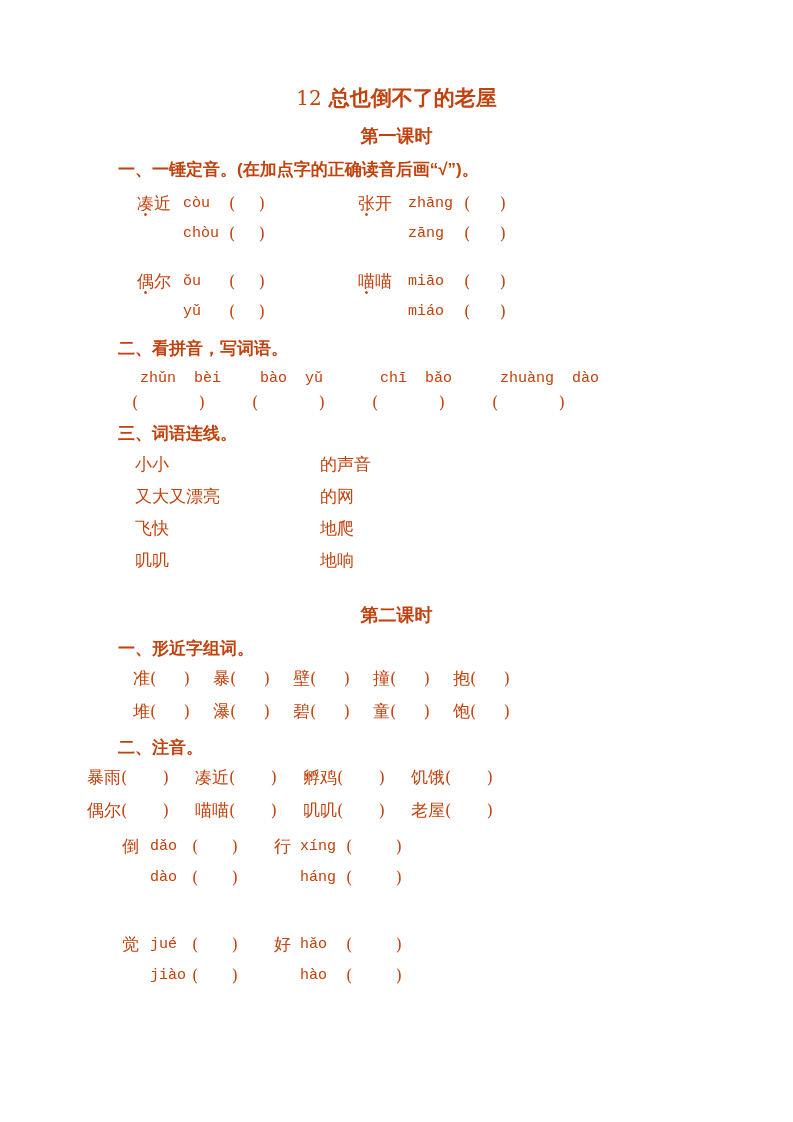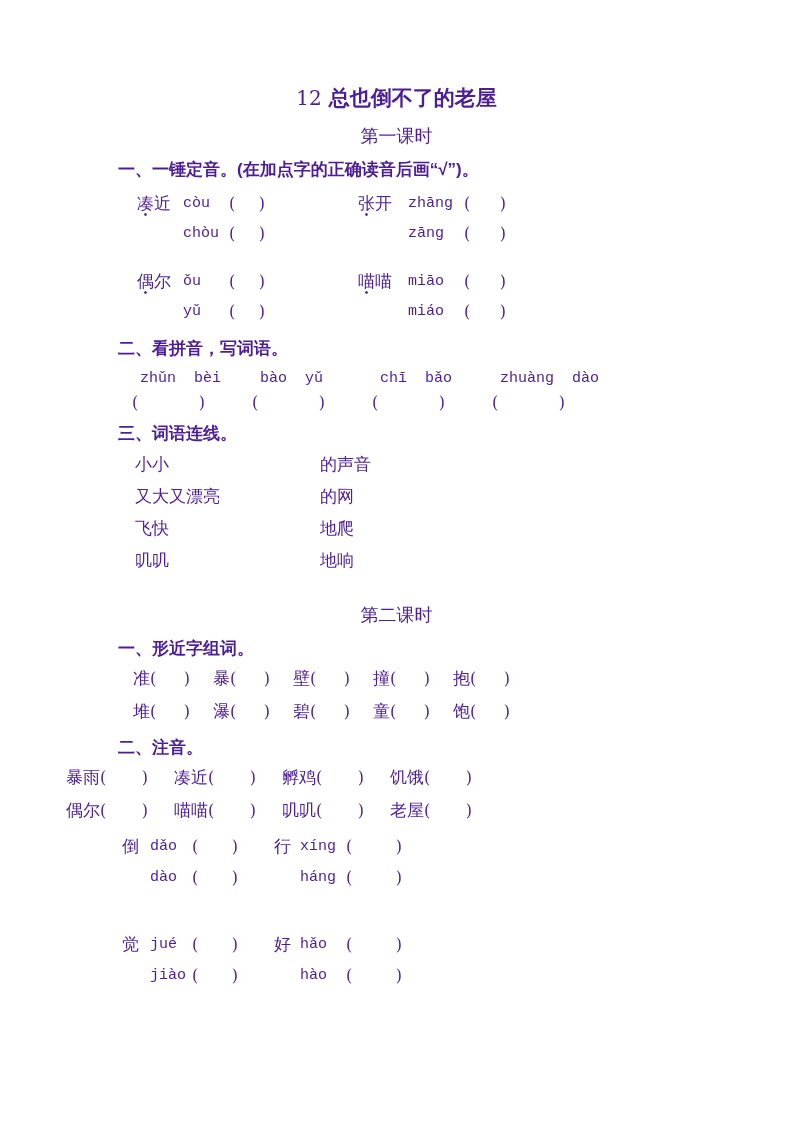--- a/index.html
+++ b/index.html
@@ -1,37 +1,37 @@
 <!DOCTYPE html>
 <html><head>
 <meta charset="utf-8">
 <style>
   html,body{margin:0;padding:0;background:#ffffff;}
   .page{
     position:relative;
     width:793px;height:1122px;
     background:#ffffff;
-    color:#4c1d95;
+    color:#c2410c;
     font-family:"Liberation Sans", sans-serif;
     font-size:17px;
     overflow:hidden;
   }
   .title{
     margin:0;padding-top:84px;
     text-align:center;
     font-size:21px;font-weight:bold;
   }
   .title-num{
     font-family:"DejaVu Serif", serif;
     font-weight:normal;font-size:20px;margin-right:7px;
   }
   .session-heading{
     margin:12px 0 0 0;
     text-align:center;
-    font-size:18px;font-weight:normal;
+    font-size:18px;font-weight:bold;
   }
   .session-heading.second{margin-top:26px;}
   .qlabel{
     margin:10px 0 0 118px;
     font-weight:bold;font-size:17px;
   }
   .py{font-family:Liberation Mono, monospace;font-size:15px;}
   .blank{display:inline-flex;justify-content:space-between;font-family:"DejaVu Serif", serif;font-size:16px;}
   .blank b{font-weight:normal;}
   .w36{width:36px}.w42{width:42px}.w73{width:73px}.w40{width:40px}.w48{width:48px}.w46{width:46px}.w56{width:56px}
@@ -52,21 +52,21 @@
   .hp-col{width:76px;display:flex;flex-direction:column;}
   .hp-col .py{white-space:pre;margin-left:8px;margin-bottom:6px;}
   
   .ln-rows{margin-top:4px;}
   .ln-row{margin-left:135px;line-height:32px;}
   .ln-left{display:inline-block;width:185px;}
   
   .xj-row{display:flex;margin-left:133px;line-height:29px;margin-top:4px;}
   .xj-unit{width:80px;display:inline-flex;align-items:center;}
   
-  .zy-row{display:flex;margin-left:66px;line-height:29px;margin-top:4px;}
+  .zy-row{display:flex;margin-left:87px;line-height:29px;margin-top:4px;}
   .zy-unit{width:108px;display:inline-flex;align-items:center;}
   
   .dy-block{display:grid;grid-template-columns:28px 42px 48px 34px 26px 46px 58px;margin-left:122px;line-height:31px;margin-top:6px;}
   .dy-block.gap{margin-top:36px;}
   .ga11{grid-row:1;grid-column:1}.ga12{grid-row:1;grid-column:2}.ga13{grid-row:1;grid-column:3;align-self:center}
   .ga15{grid-row:1;grid-column:5}.ga16{grid-row:1;grid-column:6}.ga17{grid-row:1;grid-column:7;align-self:center}
   .ga22{grid-row:2;grid-column:2}.ga23{grid-row:2;grid-column:3;align-self:center}
   .ga26{grid-row:2;grid-column:6}.ga27{grid-row:2;grid-column:7;align-self:center}
 </style>
 </head>

